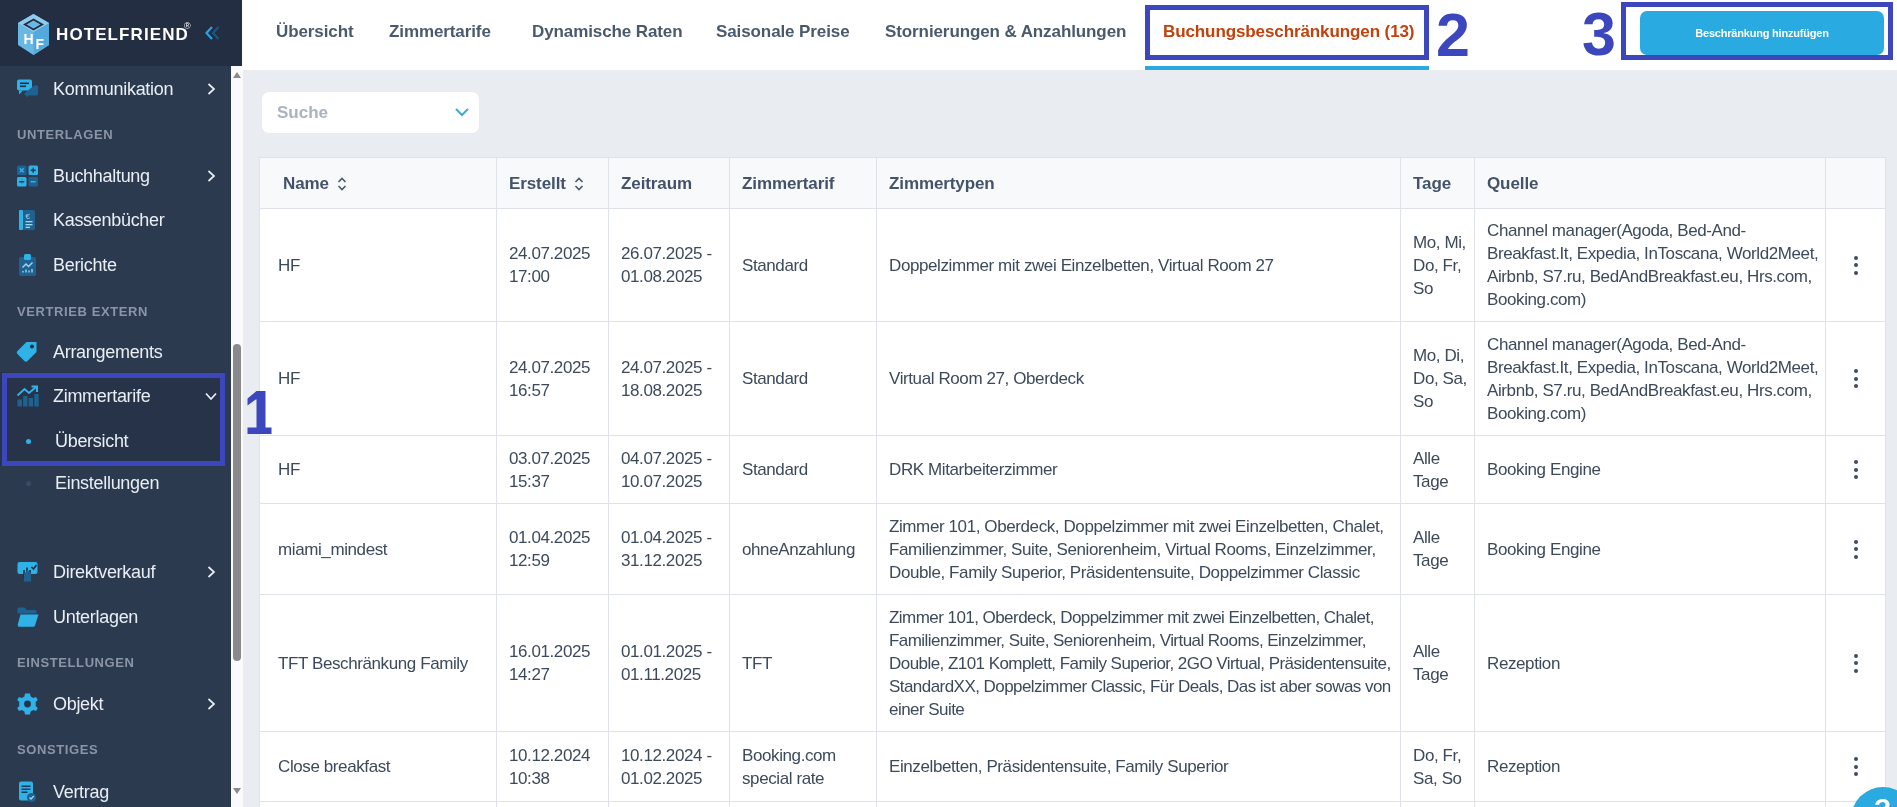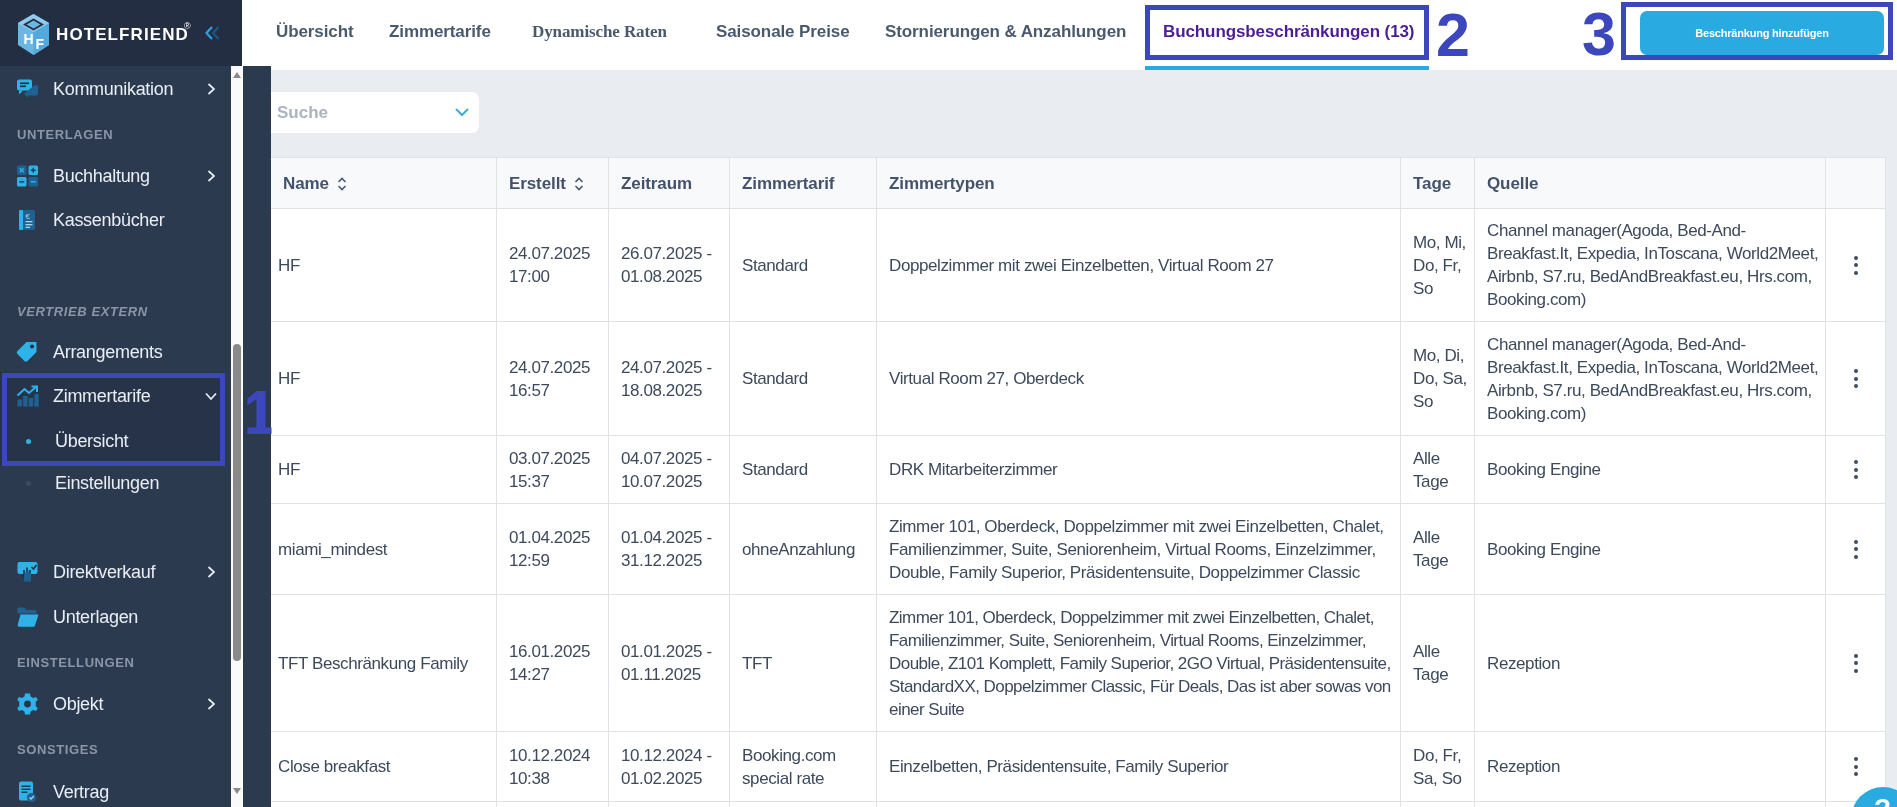--- a/index.html
+++ b/index.html
@@ -3,38 +3,38 @@
 <meta charset="utf-8">
 <title>HotelFriend</title>
 <style>
   * { margin:0; padding:0; box-sizing:border-box; }
   html,body { width:1897px; height:807px; overflow:hidden; }
   body { font-family:"Liberation Sans", sans-serif; position:relative; background:#e9edf1; }
   .abs { position:absolute; }
 
   
   #sb-header { left:0; top:0; width:242px; height:66px; background:#232e43; z-index:5; }
-  #sidebar { left:0; top:66px; width:271px; height:741px; background:#2c3a50; z-index:4; }
+  #sidebar { left:0; top:66px; width:231px; height:741px; background:#2c3a50; z-index:4; }
   #sb-scroll { left:231px; top:66px; width:12px; height:741px; background:#fafafa; z-index:4; }
   #sb-thumb { left:2px; top:278px; width:8px; height:317px; background:#8a8a8a; border-radius:4px; position:absolute; }
   .sb-arrow { position:absolute; left:2px; width:0; height:0; border-left:4px solid transparent; border-right:4px solid transparent; }
   .logo-text { left:56px; top:25px; color:#fff; font-size:17px; font-weight:bold; letter-spacing:1.1px; }
   .logo-r { left:184px; top:21px; color:#fff; font-size:9px; }
   .nav-item { position:absolute; left:0; width:231px; height:44px; }
   .nav-icon { position:absolute; left:16px; top:50%; transform:translateY(-50%); width:23px; height:23px; }
   .nav-text { position:absolute; left:53px; top:50%; transform:translateY(-50%); color:#e9eef4; font-size:18px; letter-spacing:-0.3px; white-space:nowrap; }
   .nav-chev { position:absolute; left:204px; top:50%; transform:translateY(-50%); width:14px; height:14px; }
   .sec-head { position:absolute; left:17px; color:#8b95a6; font-size:13px; font-weight:bold; letter-spacing:0.6px; white-space:nowrap; }
   .sub-dot { position:absolute; left:26px; top:50%; margin-top:-2px; width:5px; height:5px; border-radius:50%; }
   .sub-text { position:absolute; left:55px; top:50%; transform:translateY(-50%); color:#e9eef4; font-size:18px; letter-spacing:-0.3px; }
 
   
   #tabbar { left:242px; top:0; width:1655px; height:70px; background:#ffffff; z-index:3; }
   .tab { position:absolute; z-index:6; top:22px; color:#4a5a6e; font-size:17px; font-weight:bold; letter-spacing:-0.1px; white-space:nowrap; }
-  .tab.active { color:#4c1d95; }
+  .tab.active { color:#c2410c; }
   #tab-underline { left:1145px; top:66px; width:284px; height:4px; background:#29a9e0; z-index:6; }
 
   
   #content { left:242px; top:70px; width:1655px; height:737px; background:#e9edf1; z-index:1; }
   #search { left:261px; top:91px; width:219px; height:43px; background:#fff; border:1px solid #e9ebee; border-radius:8px; z-index:2;font-weight:bold; }
   #search .ph { position:absolute; left:15px; top:11px; color:#a9b4bf; font-size:17px; }
 
   
   #tbl { left:259px; top:157px; width:1626px; border-collapse:collapse; table-layout:fixed; background:#fff; z-index:2; font-size:17px; color:#3d4a5c; letter-spacing:-0.4px; }
   #tbl td, #tbl th { border:1px solid #dfe3e8; vertical-align:middle; padding:10px 12px; line-height:23px; text-align:left; overflow:hidden; white-space:nowrap; }
@@ -115,21 +115,30 @@
     <svg class="nav-icon" viewBox="0 0 23 23">
         <rect x="3" y="1.5" width="4" height="20" rx="1" fill="#2fb2e8"></rect>
         <path d="M7 1.5 L17 1.5 A2 2 0 0 1 19 3.5 L19 19.5 A2 2 0 0 1 17 21.5 L7 21.5 Z" fill="#1f6291"></path>
         <text x="9.5" y="10" font-size="8" fill="#9fd5ef" font-family="Liberation Sans">€</text>
         <rect x="9.5" y="12.5" width="7" height="1.3" fill="#9fd5ef"></rect>
         <rect x="9.5" y="15.5" width="7" height="1.3" fill="#9fd5ef"></rect>
         <rect x="9.5" y="18.2" width="4.5" height="1.3" fill="#9fd5ef"></rect>
       </svg>
     <span class="nav-text">Kassenbücher</span>
   </div>
-  <div class="sec-head" style="top:238px;font-style:italic;">VERTRIEB EXTERN</div>
+  <div class="nav-item" style="top:177px;">
+    <svg class="nav-icon" viewBox="0 0 23 23">
+        <rect x="3" y="3.5" width="17" height="19" rx="2" fill="#1f6291"></rect>
+        <rect x="8" y="0.5" width="7" height="6" rx="1.5" fill="#2fb2e8"></rect>
+        <path d="M6.5 14 L10 10.5 L12.5 13 L16.5 9" fill="none" stroke="#9fd5ef" stroke-width="1.5"></path>
+        <path d="M7 17.5 L7 19 M10 16 L10 19 M13 17 L13 19 M16 15.5 L16 19" stroke="#9fd5ef" stroke-width="1.4"></path>
+      </svg>
+    <span class="nav-text">Berichte</span>
+  </div>
+  <div class="sec-head" style="top:238px;">VERTRIEB EXTERN</div>
   <div class="nav-item" style="top:263.5px;">
     <svg class="nav-icon" viewBox="0 0 23 23">
         <path d="M10.5 1.5 L20.5 1.5 L20.5 11.5 L11.5 20.5 A2.2 2.2 0 0 1 8.4 20.5 L1.5 13.6 A2.2 2.2 0 0 1 1.5 10.5 Z" fill="#2fb2e8"></path>
         <circle cx="16" cy="6" r="2" fill="#1b2c44"></circle>
       </svg>
     <span class="nav-text">Arrangements</span>
   </div>
   <div class="nav-item" style="top:308px;">
     <svg class="nav-icon" viewBox="0 0 23 23">
         <rect x="1.5" y="15" width="4.4" height="7" fill="#1f6291"></rect>
@@ -197,21 +206,21 @@
 </div>
 <div id="sb-scroll" class="abs">
   <div id="sb-thumb"></div>
   <div class="sb-arrow" style="top:6px; border-bottom:6px solid #8a8a8a;"></div>
   <div class="sb-arrow" style="top:722px; border-top:6px solid #8a8a8a;"></div>
 </div>
 
 <div id="tabbar" class="abs"></div>
 <div class="tab abs" style="left:276px;">Übersicht</div>
 <div class="tab abs" style="left:389px;">Zimmertarife</div>
-<div class="tab abs" style="left:532px;font-family:Liberation Serif, serif;">Dynamische Raten</div>
+<div class="tab abs" style="left:532px;">Dynamische Raten</div>
 <div class="tab abs" style="left:716px;">Saisonale Preise</div>
 <div class="tab abs" style="left:885px;">Stornierungen &amp; Anzahlungen</div>
 <div class="tab active abs" style="left:1163px;">Buchungsbeschränkungen (13)</div>
 <div id="tab-underline" class="abs"></div>
 
 <div id="content" class="abs"></div>
 <div id="search" class="abs">
     <span class="ph">Suche</span>
 <svg style="position:absolute;left:193px;top:16px;" width="14" height="9" viewBox="0 0 14 9">
       <path d="M1.5 1.5 L7 7 L12.5 1.5" fill="none" stroke="#3fa9dc" stroke-width="2" stroke-linecap="round"></path>

